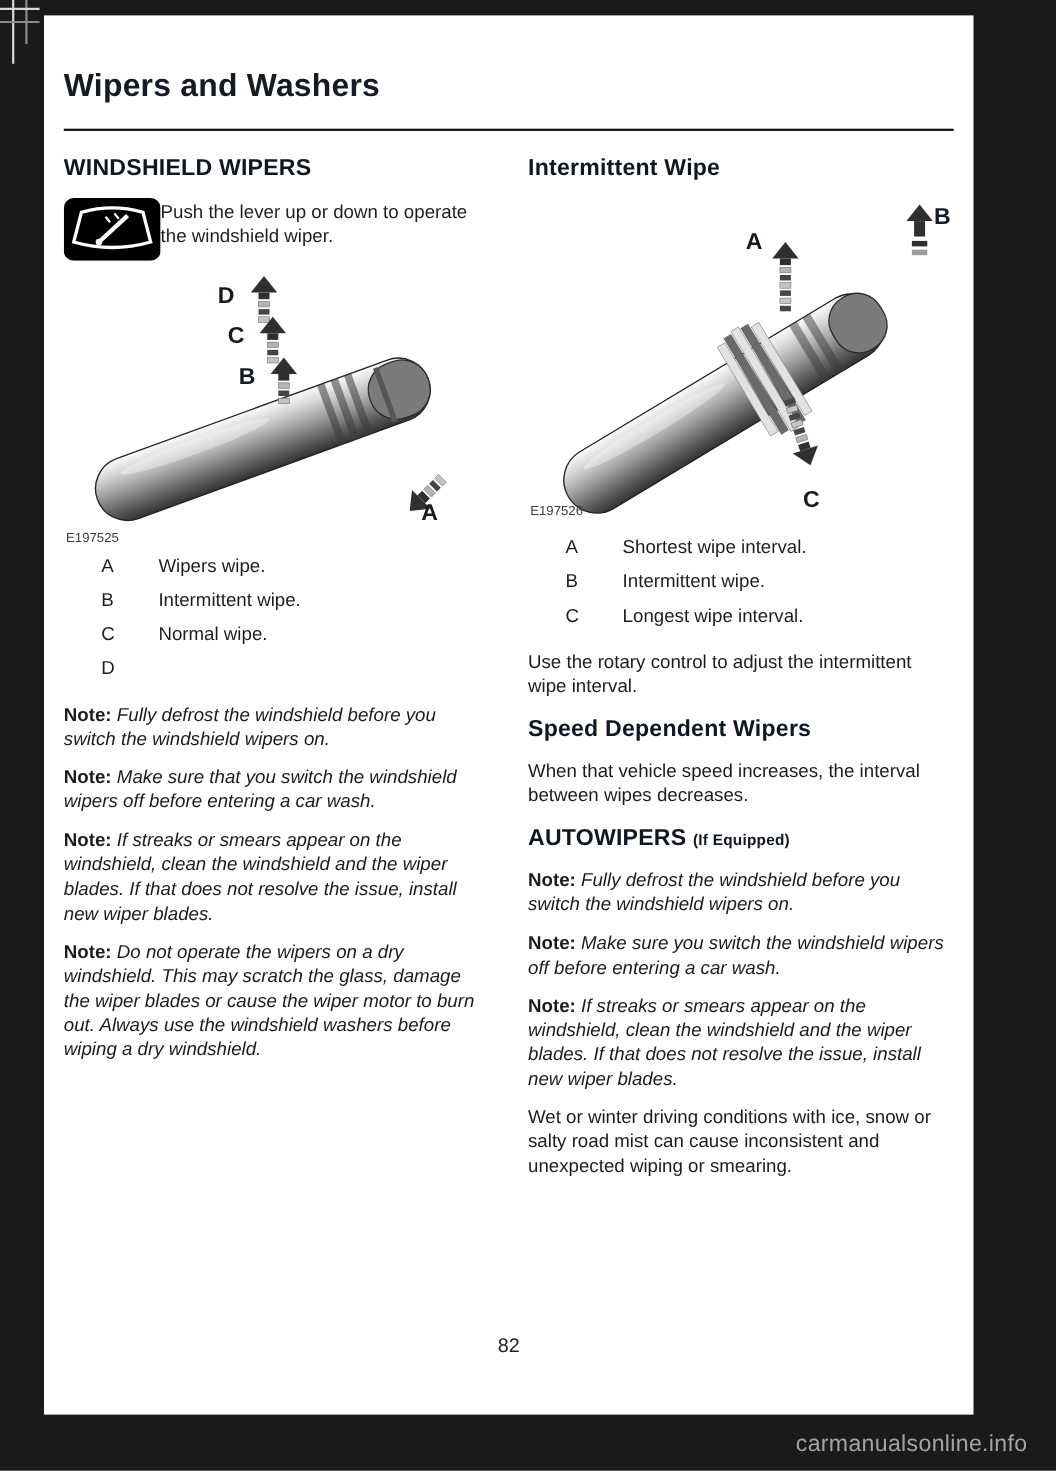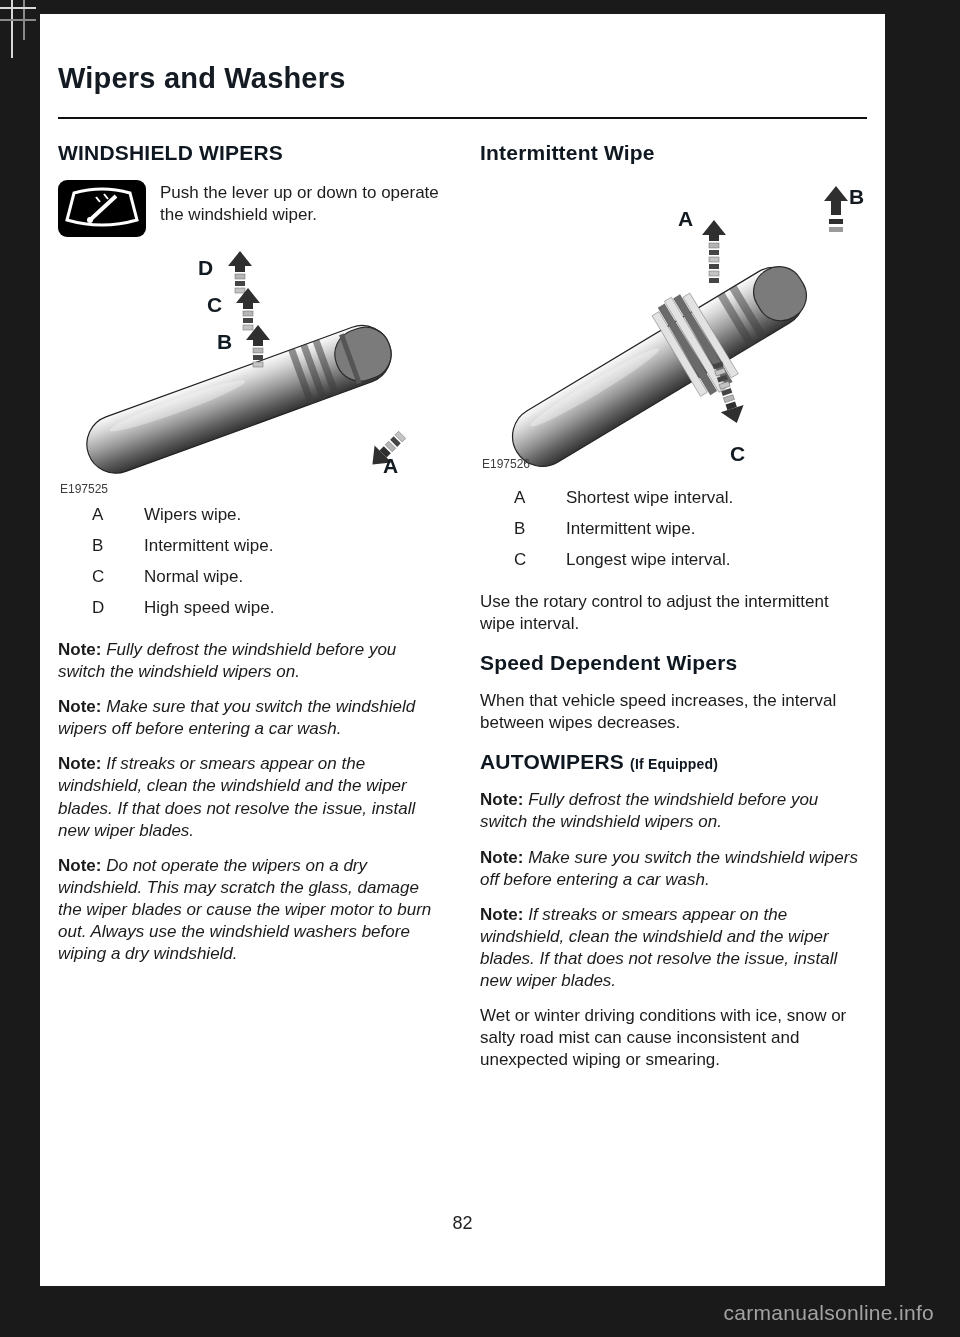--- a/index.html
+++ b/index.html
@@ -32,21 +32,21 @@
   .columns { display: flex; gap: 36px; padding: 22px 18px 0; }
   .col { width: 386px; flex: 0 0 386px; }
 
   .h2 {
     font-size: 21px; font-weight: 700; color: #0f1720;
     margin: 0 0 15px; letter-spacing: 0.2px;
   }
   .h2-gap { margin-top: 8px; }
   .h2-small { font-size: 14px; }
 
-  .intro-row { display: flex; gap: 14px; align-items: flex-start; margin-bottom: 8px; }
+  .intro-row { display: flex; align-items: flex-start; margin-bottom: 8px; }
   .glyph-box { width: 88px; height: 57px; flex: 0 0 88px; }
   .intro-text { font-size: 17px; line-height: 1.32; color: #1d1d1d; margin: 0; padding-top: 2px; }
 
   .figure { position: relative; margin: 6px 0 12px; }
   .figure svg { display: block; }
   .fig-letter { font-family: "Liberation Sans", sans-serif; font-size: 21px; font-weight: 700; fill: #121a22; }
   .fig-ref-text { font-family: "Liberation Sans", sans-serif; font-size: 12px; fill: #3c3c3c; }
 
   .legend { margin: 2px 0 16px; }
   .legend-row { display: flex; font-size: 17px; line-height: 31px; color: #1d1d1d; }
@@ -170,21 +170,20 @@
           <div class="legend-row">
             <span class="legend-key">B</span>
             <span class="legend-desc">Intermittent wipe.</span>
           </div>
           <div class="legend-row">
             <span class="legend-key">C</span>
             <span class="legend-desc">Normal wipe.</span>
           </div>
           <div class="legend-row">
             <span class="legend-key">D</span>
-            <span class="legend-desc">High speed wipe.</span>
           </div>
         </div>
 
         <p class="note">
           <strong class="note-label">Note:</strong>
           <em class="note-text">Fully defrost the windshield before you switch the windshield wipers on.</em>
         </p>
         <p class="note">
           <strong class="note-label">Note:</strong>
           <em class="note-text">Make sure that you switch the windshield wipers off before entering a car wash.</em>

